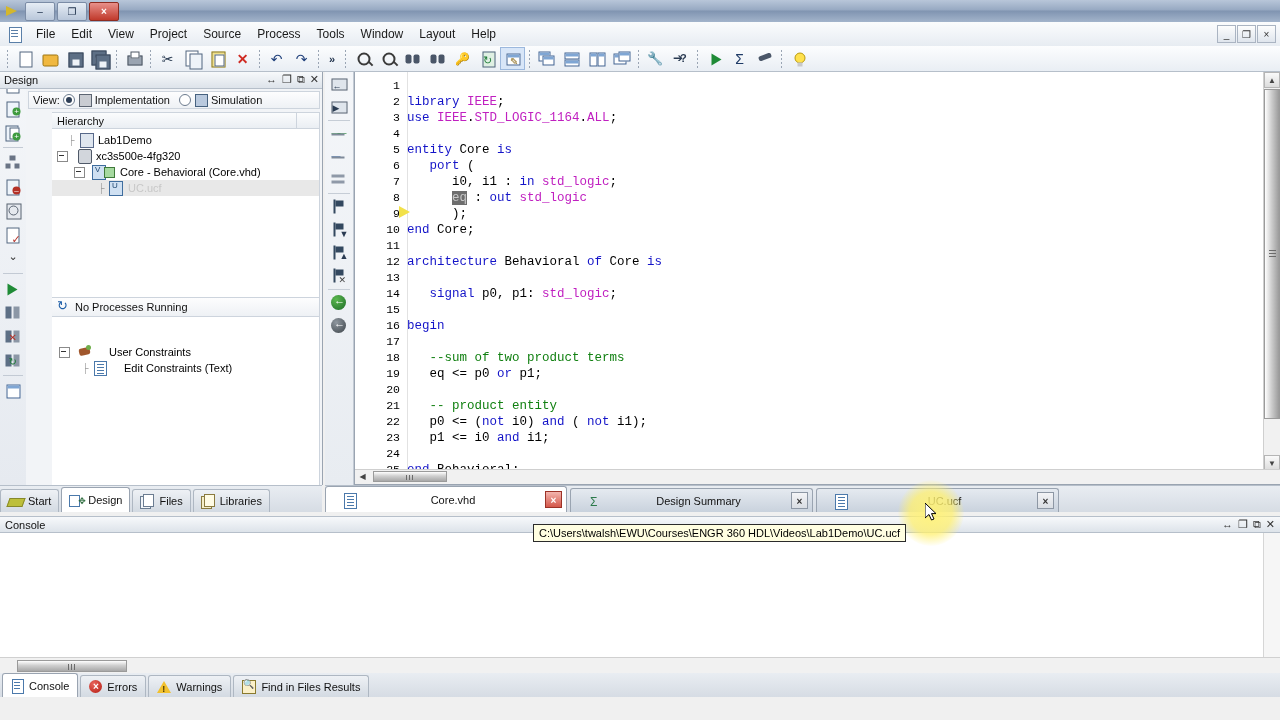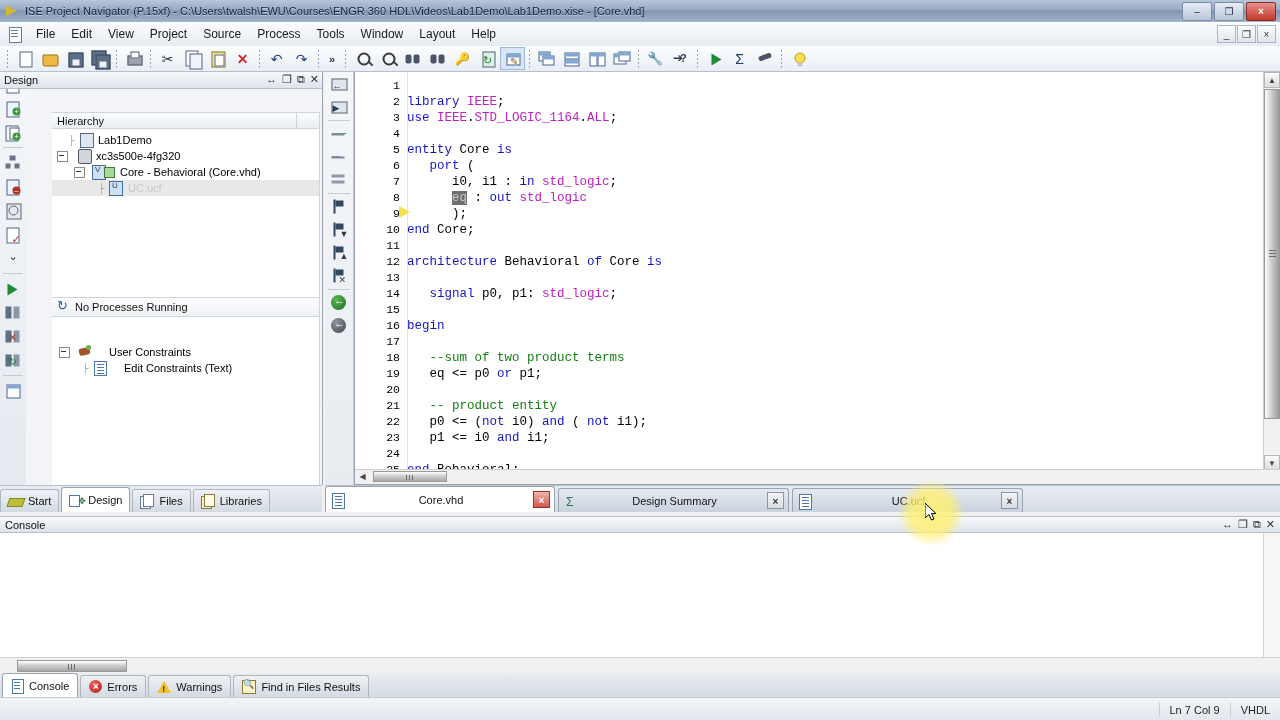--- a/index.html
+++ b/index.html
@@ -247,21 +247,21 @@
   .filetabs{
     position:absolute;left:325px;top:485px;width:955px;height:26px;
     background:linear-gradient(to bottom,#e9edf2,#d6dce4);
     border-top:1px solid #b6bfca;
     display:flex;align-items:flex-end;
   }
   .ftab{
     height:23px;display:flex;align-items:center;
     border:1px solid #9aa4b1;border-bottom:none;border-radius:3px 3px 0 0;
     background:linear-gradient(to bottom,#e5eaf0,#c9d2dd);
-    margin-right:3px;position:relative;
+    margin-right:3px;position:relative;padding-left:12px;
   }
   .ftab.active{background:#fff;height:25px;}
   .ftab .fico{width:20px;height:16px;position:relative;flex:none;margin-left:3px;}
   .ftab .flabel{flex:1;text-align:center;font-size:11px;color:#111;padding:0 8px;white-space:nowrap;}
   .ftab .fclose{
     width:15px;height:15px;margin-right:4px;flex:none;position:relative;
     background:linear-gradient(to bottom,#f3f4f6,#d9dde3);border:1px solid #8d97a4;
   }
   .ftab .fclose i{position:absolute;left:50%;top:50%;transform:translate(-50%,-50%);
     font-style:normal;font-size:10px;color:#333;font-weight:bold;}
@@ -341,21 +341,20 @@
 </style>
 </head>
 <body>
 
 <div class="app">
 
   <div class="titlebar">
     <div class="title-ico">
         <div class="tri"></div>
       </div>
-    <div class="title-text">ISE Project Navigator (P.15xf) - C:\Users\twalsh\EWU\Courses\ENGR 360 HDL\Videos\Lab1Demo\Lab1Demo.xise - [Core.vhd]</div>
     <div class="winbtns">
       <div class="winbtn">
           <i>–</i>
         </div>
       <div class="winbtn">
           <i>❐</i>
         </div>
       <div class="winbtn close">
           <i>×</i>
         </div>
@@ -651,20 +650,33 @@
     <div class="panel-title">
       <span>Design</span>
       <span class="pt-btns">
         <span>↔</span>
         <span>❐</span>
         <span>⧉</span>
         <span>✕</span>
       </span>
     </div>
 
+    <div class="view-row">
+      <span>View:</span>
+      <span class="radio on"></span>
+      <span class="mini-ico">
+          <span class="mini-chip"></span>
+        </span>
+      <span>Implementation</span>
+      <span class="radio" style="margin-left:6px"></span>
+      <span class="mini-ico">
+          <span class="mini-sim"></span>
+        </span>
+      <span>Simulation</span>
+    </div>
 
     <div class="hier-head">
       <span>Hierarchy</span>
       <span class="split"></span>
     </div>
 
     <div class="tree">
       <div class="tnode" style="padding-left:16px;margin-top:3px">
         <span style="width:11px;color:#999;font-size:9px">├</span>
         <span class="nodeico">
@@ -956,23 +968,20 @@
     <div class="btab">
       <span class="warn-ico"></span>
       <span>Warnings</span>
     </div>
     <div class="btab">
       <span class="find-ico"></span>
       <span>Find in Files Results</span>
     </div>
   </div>
 
-  <div class="statusbar">
-    <span class="sb-cell">Ln 7 Col 9</span>
-    <span class="sb-cell">VHDL</span>
-  </div>
 
   <div class="click-glow"></div>
+  <div class="tooltip">C:\Users\twalsh\EWU\Courses\ENGR 360 HDL\Videos\Lab1Demo\UC.ucf</div>
   <svg class="cursor" viewBox="0 0 14 20">
     <polygon points="0,0 0,15 4,11.5 6.5,17 9,16 6.5,10.6 11,10.6" fill="#ffffff" stroke="#000000" stroke-width="1"></polygon>
   </svg>
 
 </div>
 
 </body></html>

